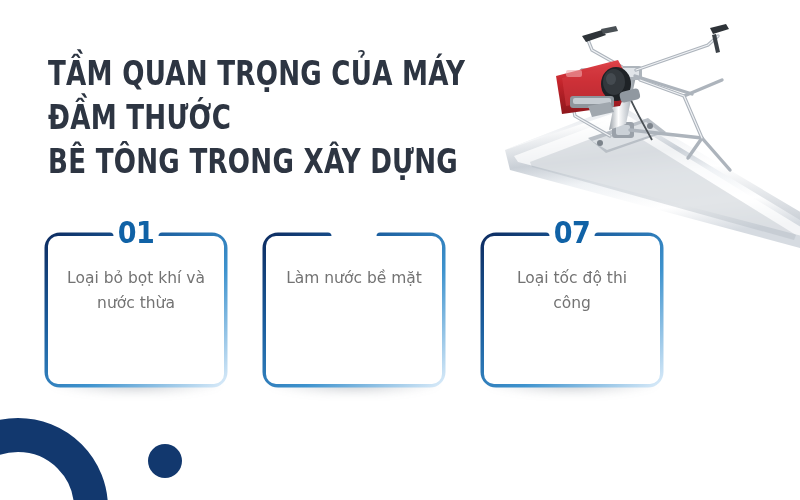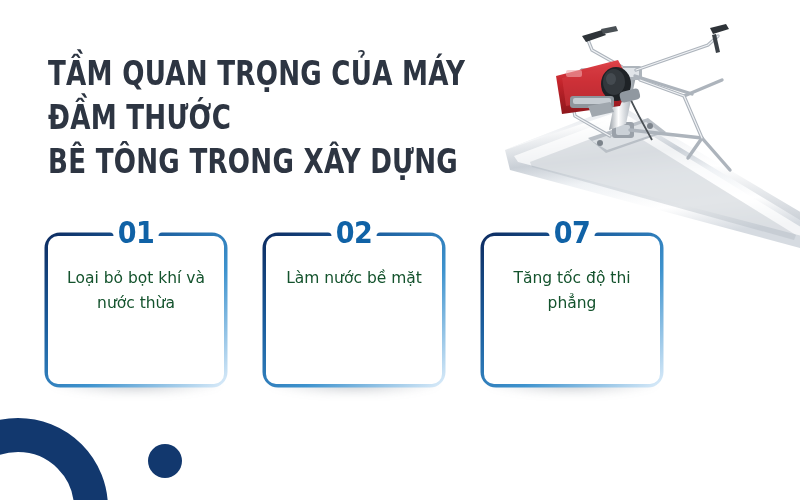--- a/index.html
+++ b/index.html
@@ -124,21 +124,21 @@
     font-size: 30px;
     letter-spacing: -0.5px;
     line-height: 30px;
   }
   .card-text {
     position: absolute;
     left: 16px;
     right: 16px;
     top: 34px;
     text-align: center;
-    color: #14532d;
+    color: #737373;
     font-family: "DejaVu Sans", "Liberation Sans", sans-serif;
     font-size: 15.5px;
     line-height: 1.62;
     font-weight: 400;
   }
 </style>
 </head>
 <body>
 
 <div id="canvas">
@@ -279,38 +279,37 @@
               <stop offset="0%" stop-color="#0E2E63"></stop>
               <stop offset="30%" stop-color="#1B5E9E"></stop>
               <stop offset="62%" stop-color="#3E93CE"></stop>
               <stop offset="100%" stop-color="#D6E9F8"></stop>
             </linearGradient>
           </defs>
           <path d="M66,4 L16,4 A12,12 0 0 0 4,16 L4,140 A12,12 0 0 0 16,152 L168,152 A12,12 0 0 0 180,140 L180,16 A12,12 0 0 0 168,4 L118,4" fill="none" stroke="url(#bdr2)" stroke-width="7" stroke-linecap="round"></path>
         </svg>
       </div>
       <div class="card-face"></div>
-      <div class="card-num">02</div>
       <div class="card-text">Làm nước bề mặt</div>
     </div>
 
     <div class="card">
       <div class="card-shadow"></div>
       <div class="card-frame">
         <svg viewBox="0 0 184 156">
           <defs>
             <linearGradient id="bdr3" x1="0" y1="0" x2="1" y2="1">
               <stop offset="0%" stop-color="#0E2E63"></stop>
               <stop offset="30%" stop-color="#1B5E9E"></stop>
               <stop offset="62%" stop-color="#3E93CE"></stop>
               <stop offset="100%" stop-color="#D6E9F8"></stop>
             </linearGradient>
           </defs>
           <path d="M66,4 L16,4 A12,12 0 0 0 4,16 L4,140 A12,12 0 0 0 16,152 L168,152 A12,12 0 0 0 180,140 L180,16 A12,12 0 0 0 168,4 L118,4" fill="none" stroke="url(#bdr3)" stroke-width="7" stroke-linecap="round"></path>
         </svg>
       </div>
       <div class="card-face"></div>
       <div class="card-num">07</div>
-      <div class="card-text">Tăng tốc độ thi phẳng</div>
+      <div class="card-text">Loại tốc độ thi công</div>
     </div>
 
   </div>
 </div>
 
 </body></html>

